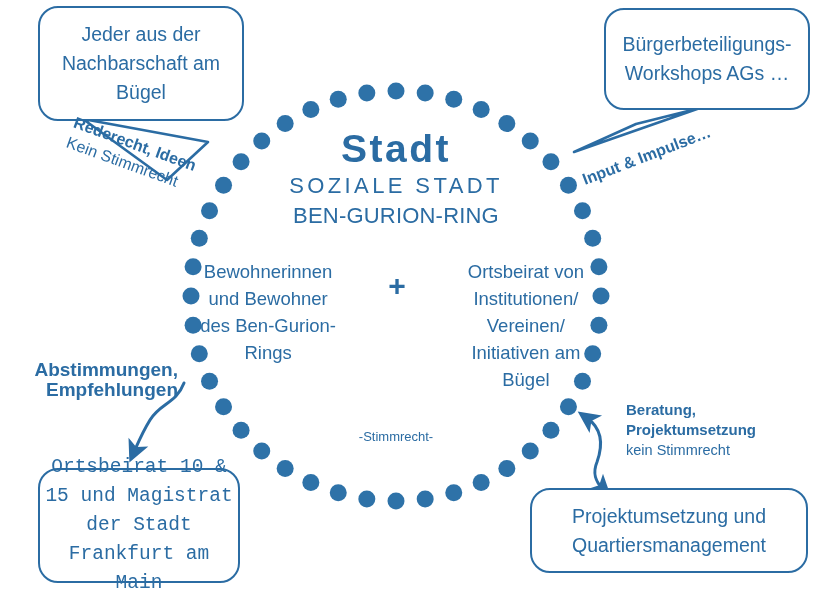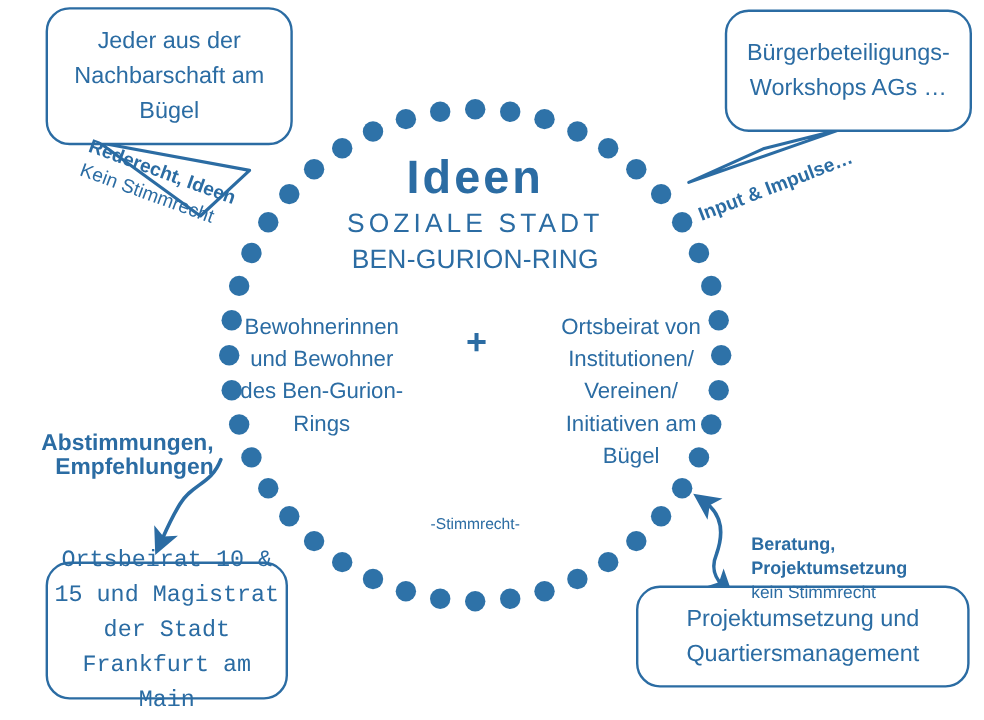--- a/index.html
+++ b/index.html
@@ -91,21 +91,21 @@
   #lbl-abstimmungen {
     left: 10px; top: 360px; width: 168px;
     text-align: right; font-size: 19px; line-height: 20px;
     font-weight: bold; color: #2b6ca3;
   }
   #lbl-beratung {
     left: 626px; top: 400px; width: 190px;
     text-align: left; font-size: 15px; line-height: 20px;
     color: #2b6ca3;
   }
-  #lbl-beratung .b { font-weight: bold; display: block; margin-top: 44px; }
+  #lbl-beratung .b { font-weight: bold; display: block; }
   #lbl-beratung .n { display: block; font-weight: normal; font-size: 14.5px; }
 </style>
 </head>
 <body>
 
 <div id="stage">
 
   <svg class="layer" viewBox="0 0 820 600">
     <defs>
       <marker id="arrowDown" markerWidth="9" markerHeight="9" refX="4.2" refY="4.2" orient="auto" markerUnits="strokeWidth">
@@ -166,21 +166,21 @@
     <path d="M 83,119 L 208,142 L 167,180 Z" fill="#ffffff" stroke="#2b6ca3" stroke-width="2.6" stroke-linejoin="round"></path>
 
     <path d="M 700,108 L 574,152 L 636,124 Z" fill="#ffffff" stroke="#2b6ca3" stroke-width="2.6" stroke-linejoin="round"></path>
 
     <path d="M 184,383 C 176,404 160,403 150,420 C 142,433 138,443 134,452" fill="none" stroke="#2b6ca3" stroke-width="3" stroke-linecap="round" marker-end="url(#arrowDown)"></path>
 
     <path d="M 587,418 C 604,430 602,448 597,462 C 592,474 596,482 603,489" fill="none" stroke="#2b6ca3" stroke-width="3" stroke-linecap="round" marker-start="url(#arrowUp)" marker-end="url(#arrowDown)"></path>
   </svg>
 
   <div class="txt" id="center-title">
-    <div class="t1">Ideen</div>
+    <div class="t1">Stadt</div>
     <div class="t2">SOZIALE STADT</div>
     <div class="t3">BEN-GURION-RING</div>
   </div>
 
   <div id="cols">
     <div class="col">Bewohnerinnen und Bewohner des Ben-Gurion-Rings</div>
     <div class="plus">+</div>
     <div class="col">Ortsbeirat von Institutionen/ Vereinen/ Initiativen am Bügel</div>
   </div>
 

